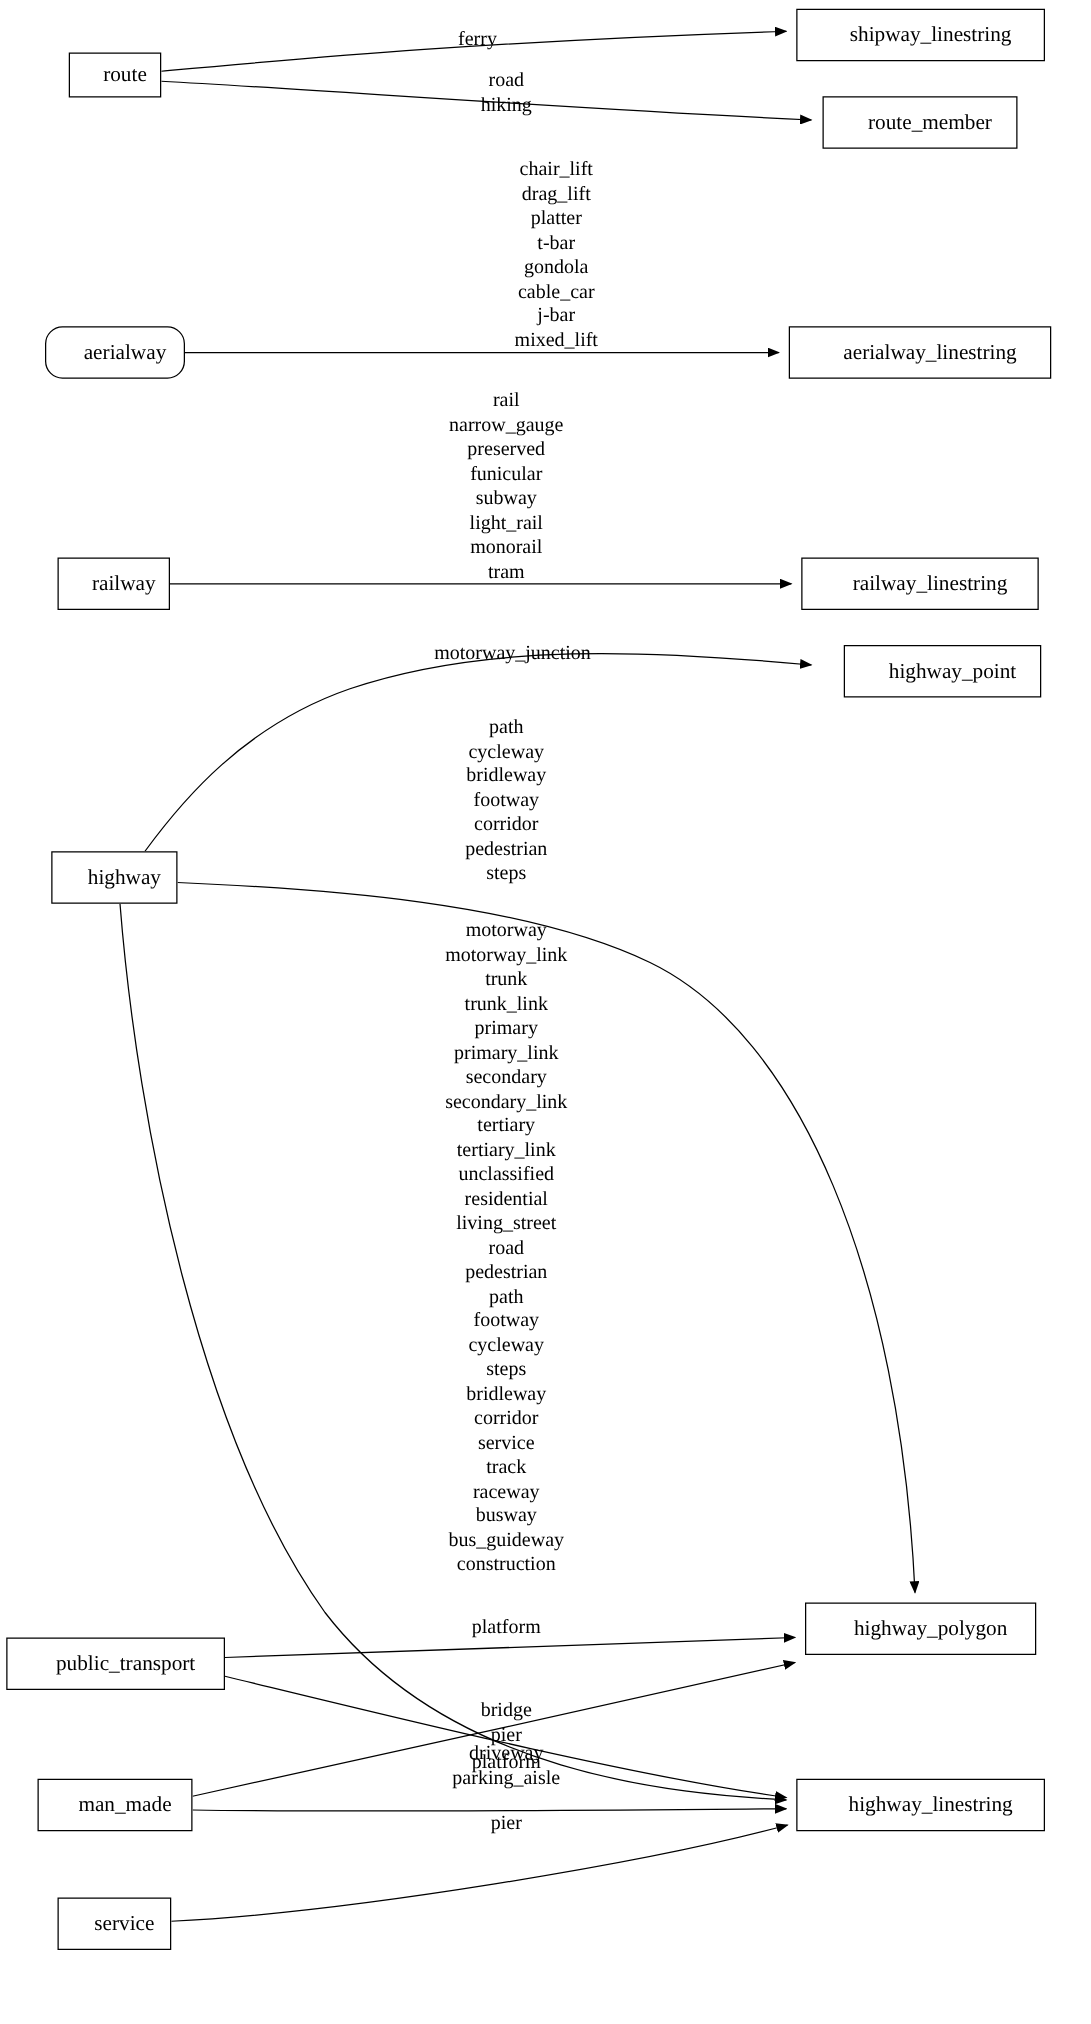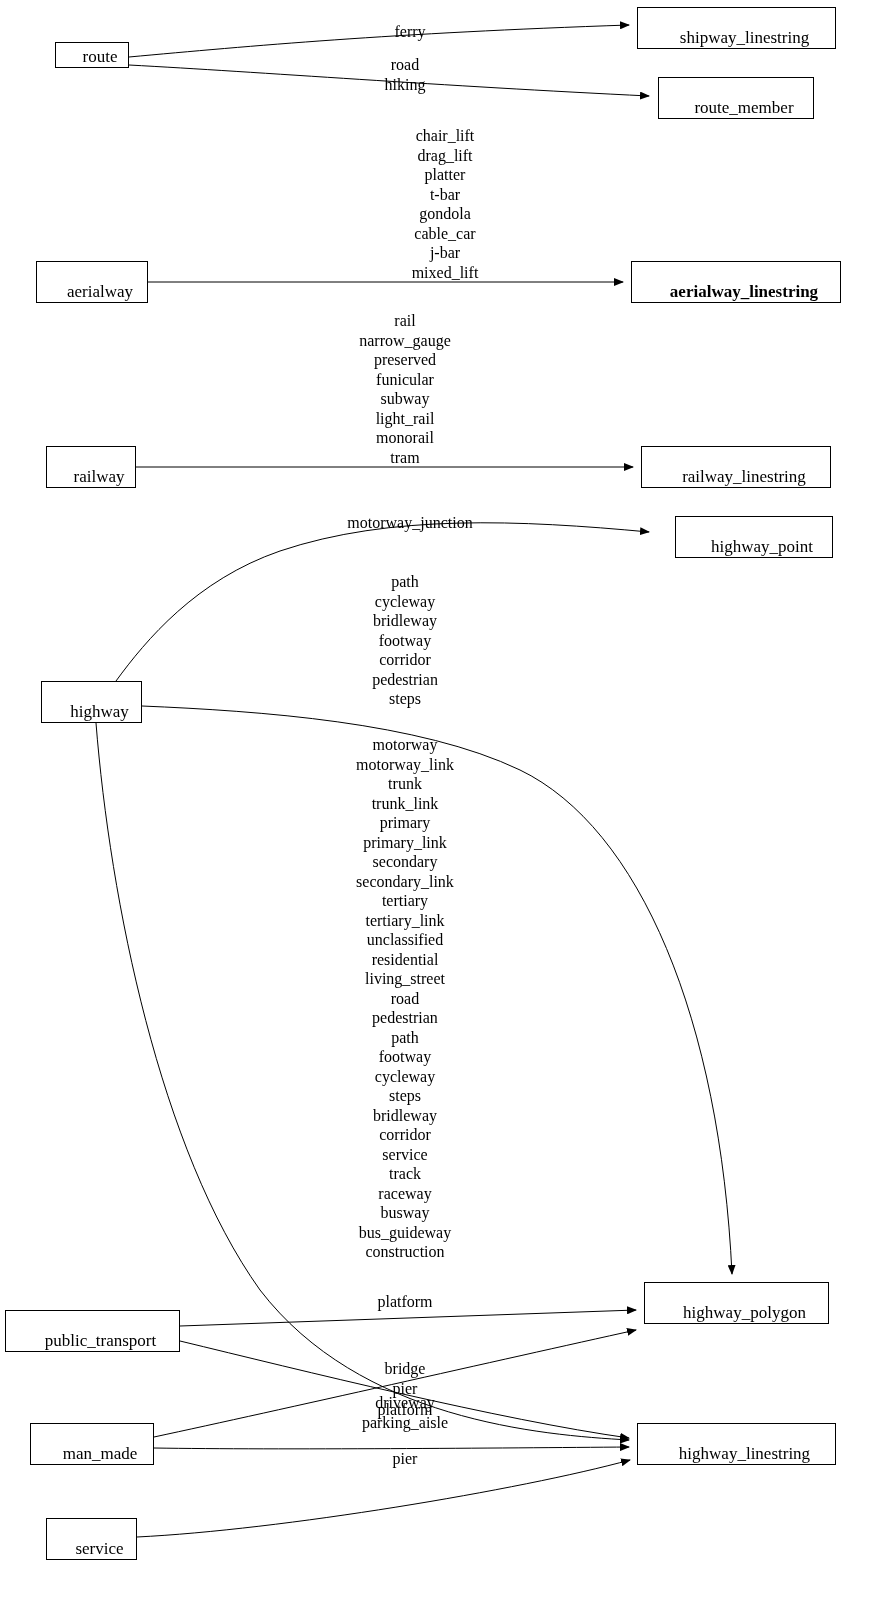--- a/index.html
+++ b/index.html
@@ -22,21 +22,21 @@
     width: 873px;
     height: 1619px;
     pointer-events: none;
   }
   .node {
     position: absolute;
     box-sizing: border-box;
     border: 1px solid #000000;
     background: #ffffff;
     display: flex;
-    align-items: flex-end;
+    align-items: center;
     justify-content: center;
     font-size: 17px;
     color: #000000;
     white-space: nowrap;
     padding-left: 16px;
   }
   .edge-label {
     position: absolute;
     font-size: 16px;
     color: #000000;
@@ -67,33 +67,33 @@
         <path d="M96,723 C110,900 160,1150 260,1290 C360,1420 540,1435 629,1440" fill="none" stroke="#000000" stroke-width="1" marker-end="url(#arrow)"></path>
         <path d="M180,1326 L636,1310" fill="none" stroke="#000000" stroke-width="1" marker-end="url(#arrow)"></path>
         <path d="M180,1341 C300,1370 500,1420 629,1438" fill="none" stroke="#000000" stroke-width="1" marker-end="url(#arrow)"></path>
         <path d="M154,1437 C280,1410 500,1360 636,1330" fill="none" stroke="#000000" stroke-width="1" marker-end="url(#arrow)"></path>
         <path d="M154,1448 C280,1450 500,1448 629,1447" fill="none" stroke="#000000" stroke-width="1" marker-end="url(#arrow)"></path>
         <path d="M137,1537 C280,1530 520,1490 630,1460" fill="none" stroke="#000000" stroke-width="1" marker-end="url(#arrow)"></path>
       </g>
   </svg>
 
   <div id="node-layer">
-      <div class="node" style="left: 55px; top: 42px; width: 74px; height: 26px;">
+      <div class="node" style="left: 55px; top: 42px; width: 74px; height: 36px;">
         <span>route</span>
       </div>
       <div class="node" style="left: 637px; top: 7px; width: 199px; height: 42px;">
         <span>shipway_linestring</span>
       </div>
       <div class="node" style="left: 658px; top: 77px; width: 156px; height: 42px;">
         <span>route_member</span>
       </div>
-      <div class="node" style="left: 36px; top: 261px; width: 112px; height: 42px;">
+      <div class="node" style="left: 36px; top: 261px; width: 112px; height: 42px; border-radius: 14px;">
         <span>aerialway</span>
       </div>
-      <div class="node" style="left: 631px; top: 261px; width: 210px; height: 42px; font-weight: bold;">
+      <div class="node" style="left: 631px; top: 261px; width: 210px; height: 42px;">
         <span>aerialway_linestring</span>
       </div>
       <div class="node" style="left: 46px; top: 446px; width: 90px; height: 42px;">
         <span>railway</span>
       </div>
       <div class="node" style="left: 641px; top: 446px; width: 190px; height: 42px;">
         <span>railway_linestring</span>
       </div>
       <div class="node" style="left: 675px; top: 516px; width: 158px; height: 42px;">
         <span>highway_point</span>
@@ -111,21 +111,21 @@
         <span>man_made</span>
       </div>
       <div class="node" style="left: 637px; top: 1423px; width: 199px; height: 42px;">
         <span>highway_linestring</span>
       </div>
       <div class="node" style="left: 46px; top: 1518px; width: 91px; height: 42px;">
         <span>service</span>
       </div>
     </div>
   <div id="label-layer">
-      <div class="edge-label" style="left: 410px; top: 22px; text-align: right;">ferry</div>
+      <div class="edge-label" style="left: 382px; top: 22px; text-align: right;">ferry</div>
       <div class="edge-label" style="left: 405px; top: 55px;">road
 hiking</div>
       <div class="edge-label" style="left: 405px; top: 126px; margin-left: 40px;">chair_lift
 drag_lift
 platter
 t-bar
 gondola
 cable_car
 j-bar
 mixed_lift</div>

